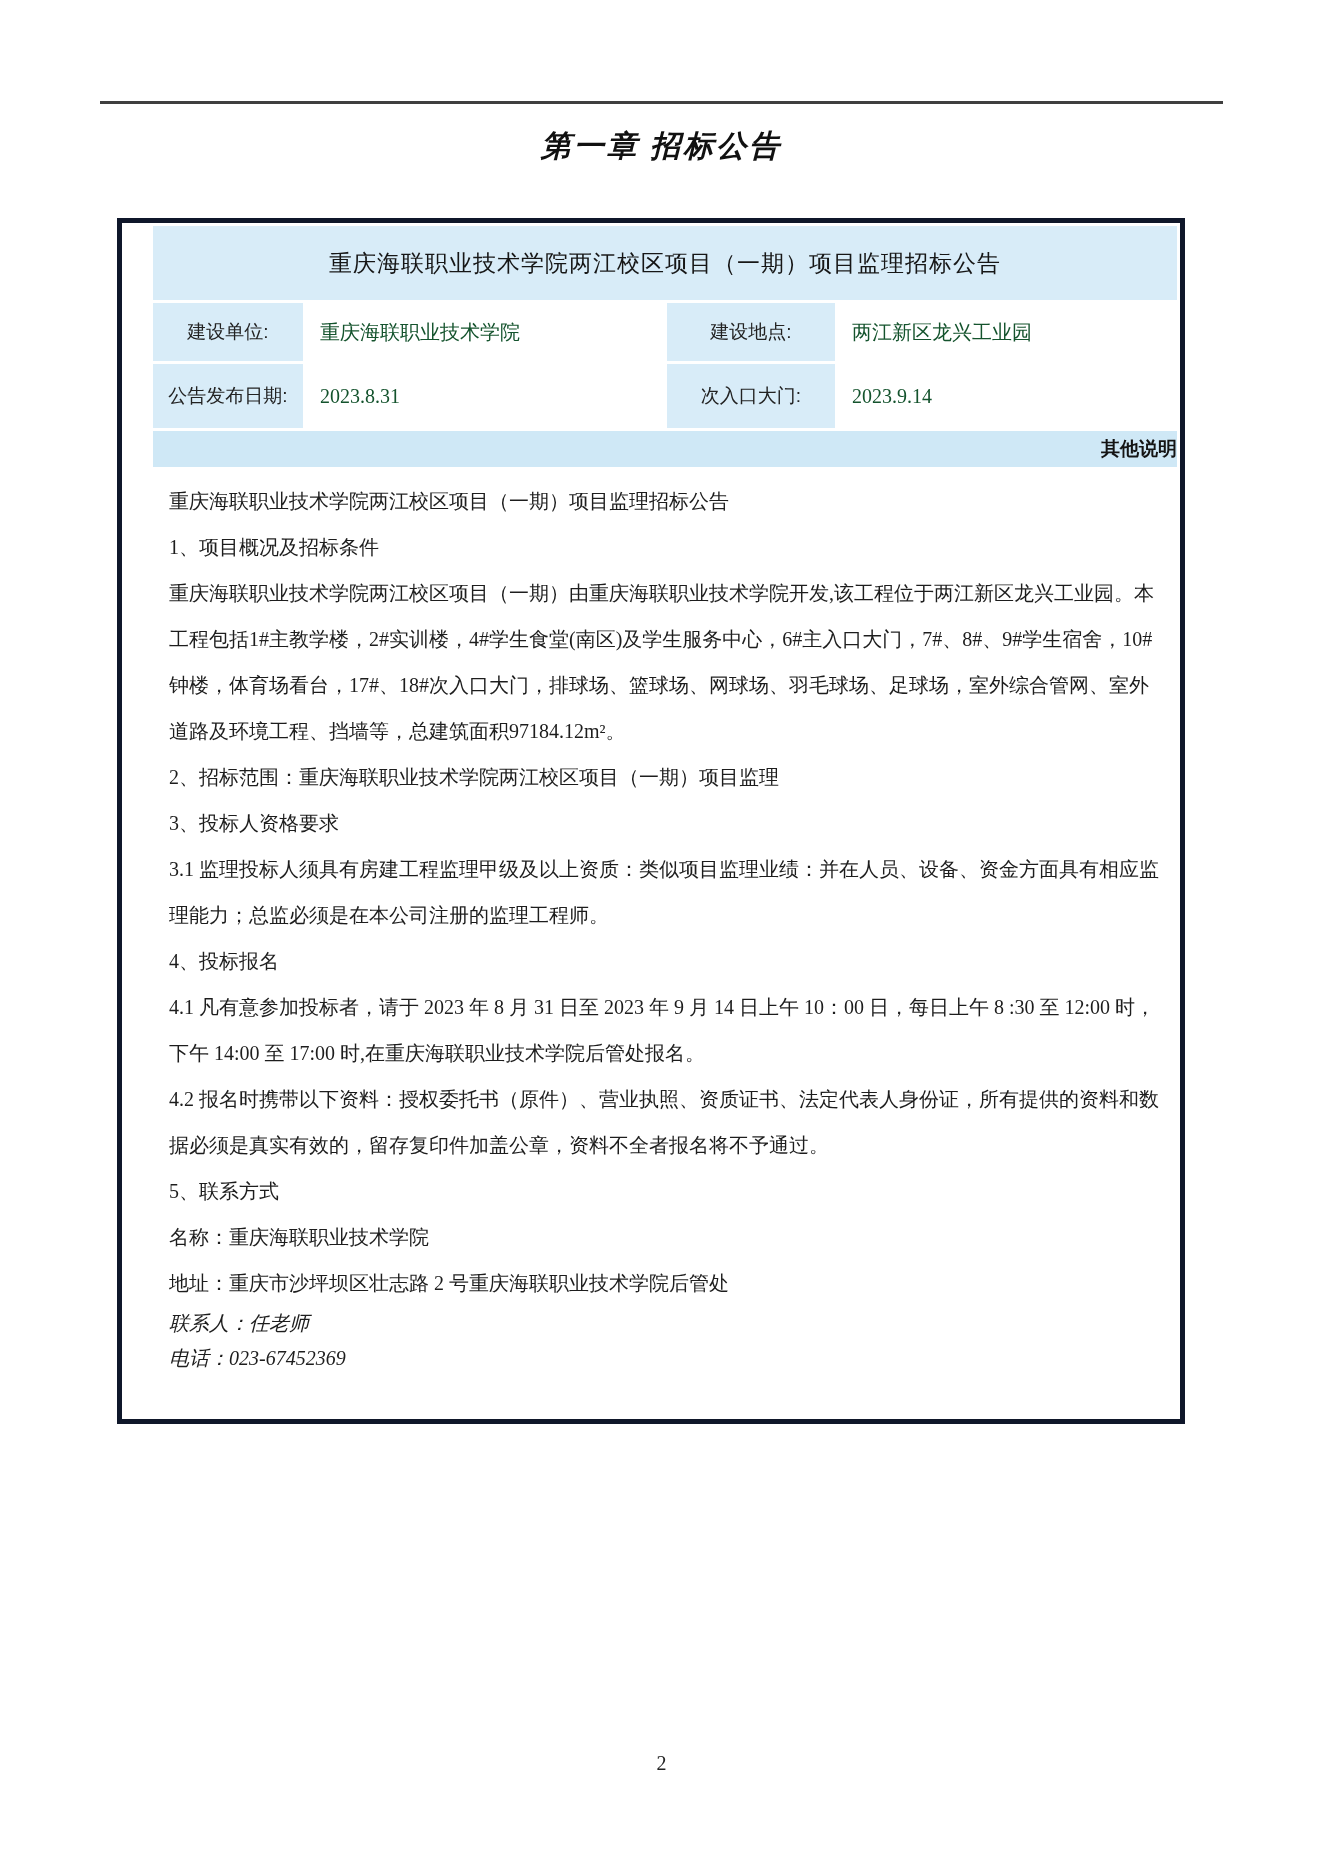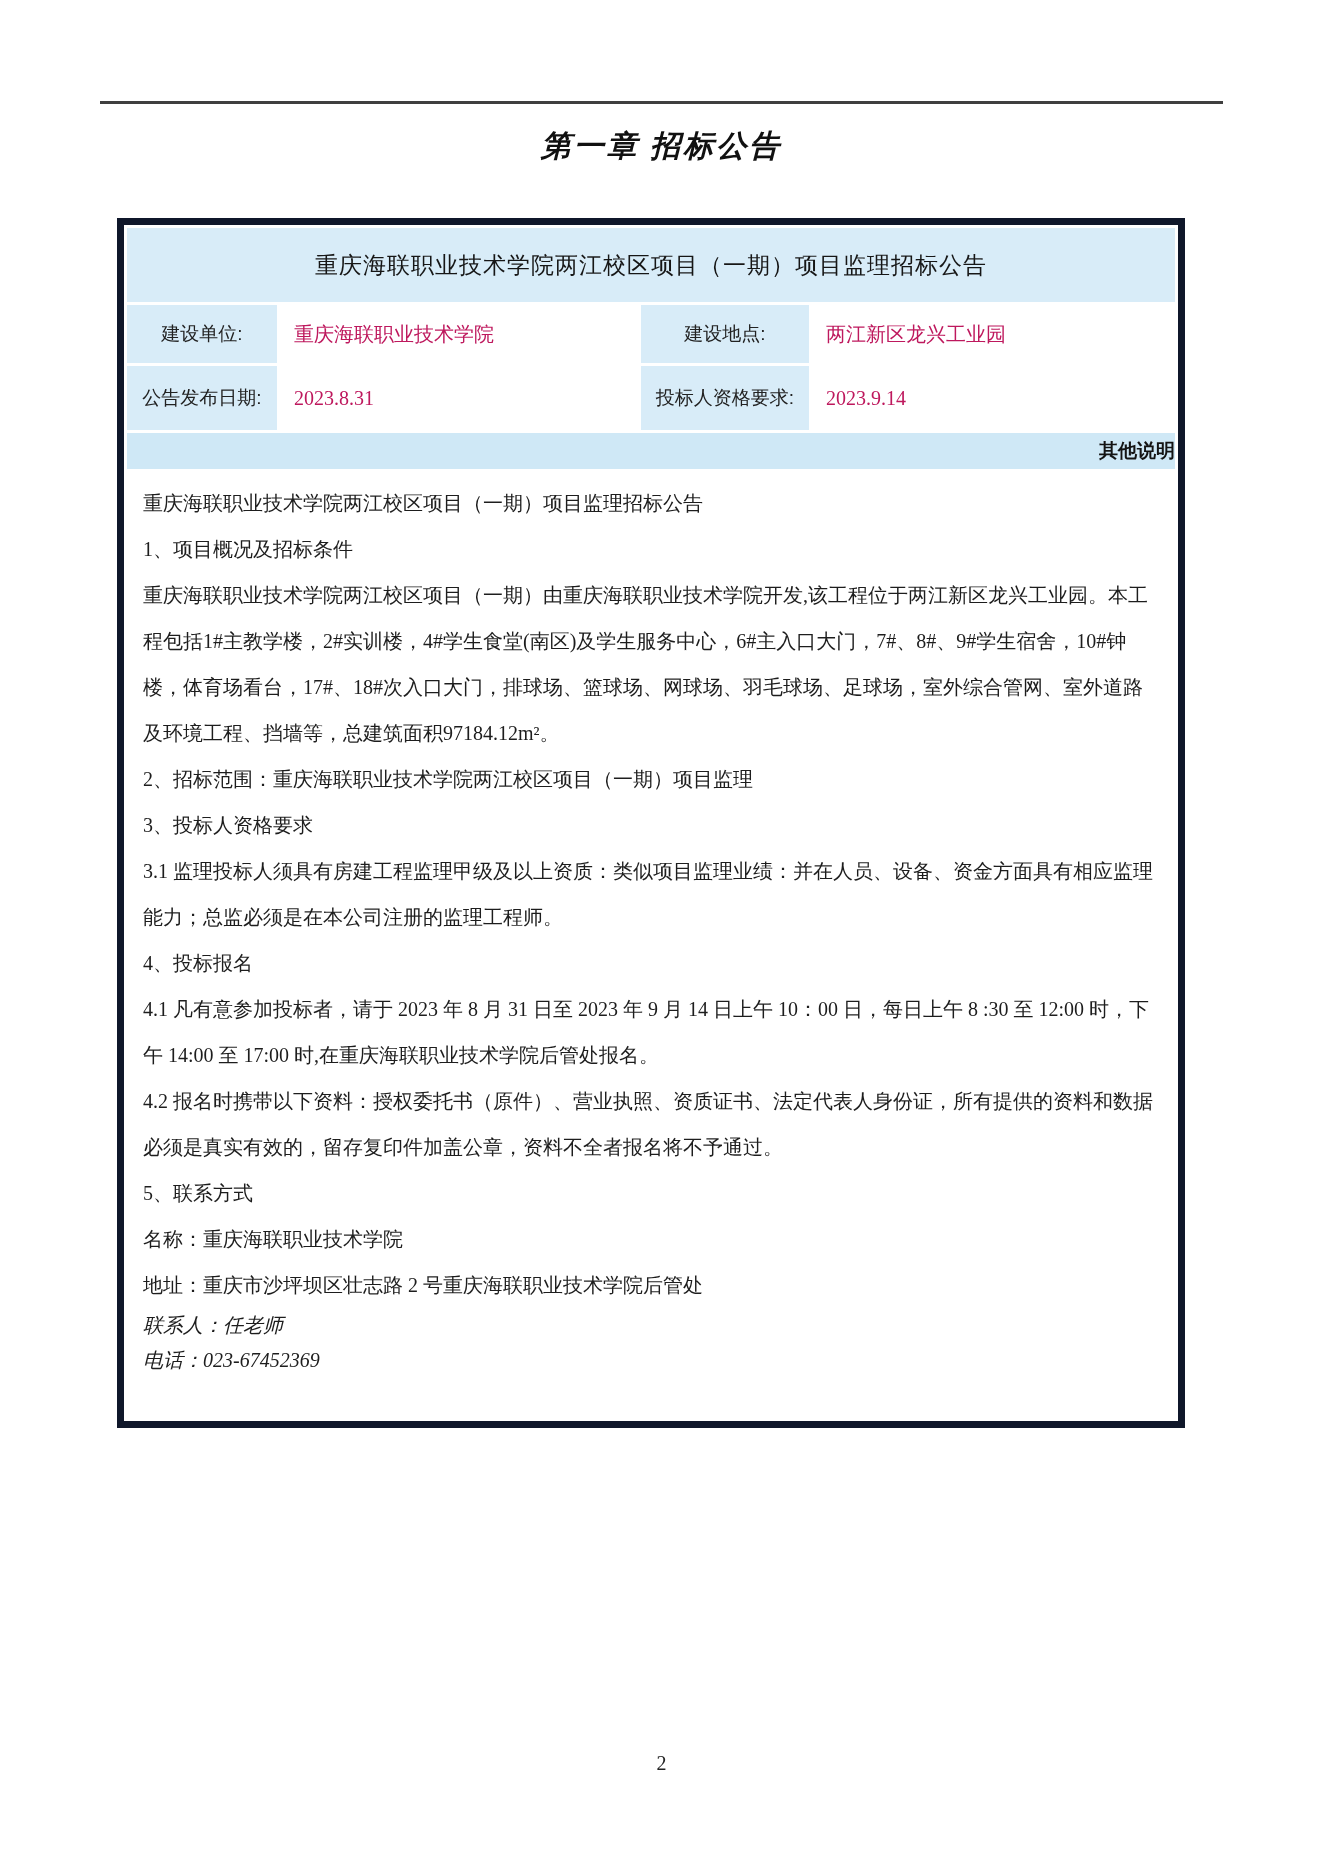--- a/index.html
+++ b/index.html
@@ -21,40 +21,41 @@
     text-align:center;font-size:30px;font-weight:bold;
     letter-spacing:3px;color:#111;font-style:italic;
   }
   .table-wrap{
     position:absolute;top:218px;left:117px;width:1068px;
   }
   table.notice{
     width:100%;
     border-collapse:separate;
     border-spacing:3px;
-    border:7px solid #0f172a;
+    border:5px solid #0f172a;
     background:#ffffff;
     table-layout:fixed;
+    padding-left:28px;
   }
   td{padding:0;vertical-align:middle;}
   .c-blue{background:#d8ecf8;}
   .c-deep{background:#cfe8f6;}
   .c-white{background:#ffffff;}
   td.t-title{
     height:74px;text-align:center;
     font-size:23px;letter-spacing:1px;color:#161616;
   }
   td.lbl{
     text-align:center;
     font-family:"Liberation Sans","DejaVu Sans",sans-serif;
     font-size:19px;color:#222;
   }
   td.val{
     text-align:left;padding:6px 10px 6px 14px;
-    font-size:20px;color:#be185d;line-height:1.55;
+    font-size:20px;color:#14532d;line-height:1.55;
   }
   tr.r-field td{height:46px;margin-left:16px;}
   tr.r-qual td{height:90px;}
   tr.r-date td{height:52px;}
   td.other-header{
     height:36px;text-align:right;
     font-family:"Liberation Sans","DejaVu Sans",sans-serif;
     font-weight:bold;font-size:19px;color:#141414;
   }
   td.notes-cell{
@@ -98,21 +99,21 @@
         </tr>
         <tr class="r-field">
           <td class="c-blue lbl">建设单位:</td>
           <td class="c-white val">重庆海联职业技术学院</td>
           <td class="c-blue lbl">建设地点:</td>
           <td class="c-white val">两江新区龙兴工业园</td>
         </tr>
         <tr class="r-date">
           <td class="c-blue lbl">公告发布日期:</td>
           <td class="c-white val">2023.8.31</td>
-          <td class="c-blue lbl">投标人资格要求:</td>
+          <td class="c-blue lbl">次入口大门:</td>
           <td class="c-white val">2023.9.14</td>
         </tr>
         <tr>
           <td colspan="4" class="c-deep other-header">其他说明</td>
         </tr>
         <tr>
           <td colspan="4" class="c-white notes-cell">
             <p>重庆海联职业技术学院两江校区项目（一期）项目监理招标公告</p>
             <p>1、项目概况及招标条件</p>
             <p>重庆海联职业技术学院两江校区项目（一期）由重庆海联职业技术学院开发,该工程位于两江新区龙兴工业园。本工程包括1#主教学楼，2#实训楼，4#学生食堂(南区)及学生服务中心，6#主入口大门，7#、8#、9#学生宿舍，10#钟楼，体育场看台，17#、18#次入口大门，排球场、篮球场、网球场、羽毛球场、足球场，室外综合管网、室外道路及环境工程、挡墙等，总建筑面积97184.12m²。</p>

